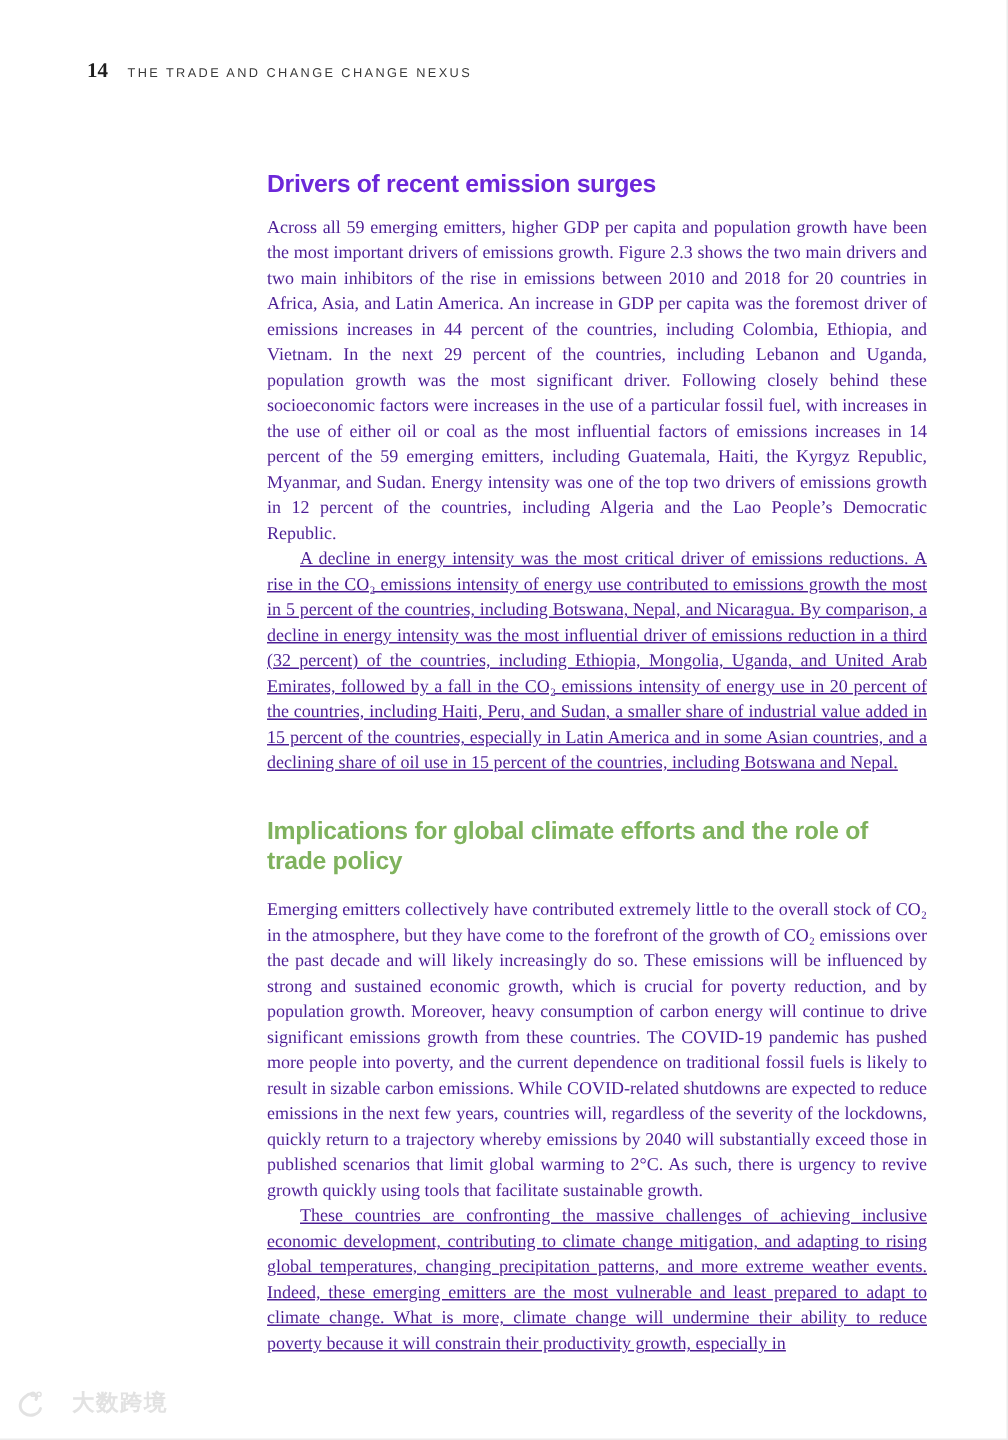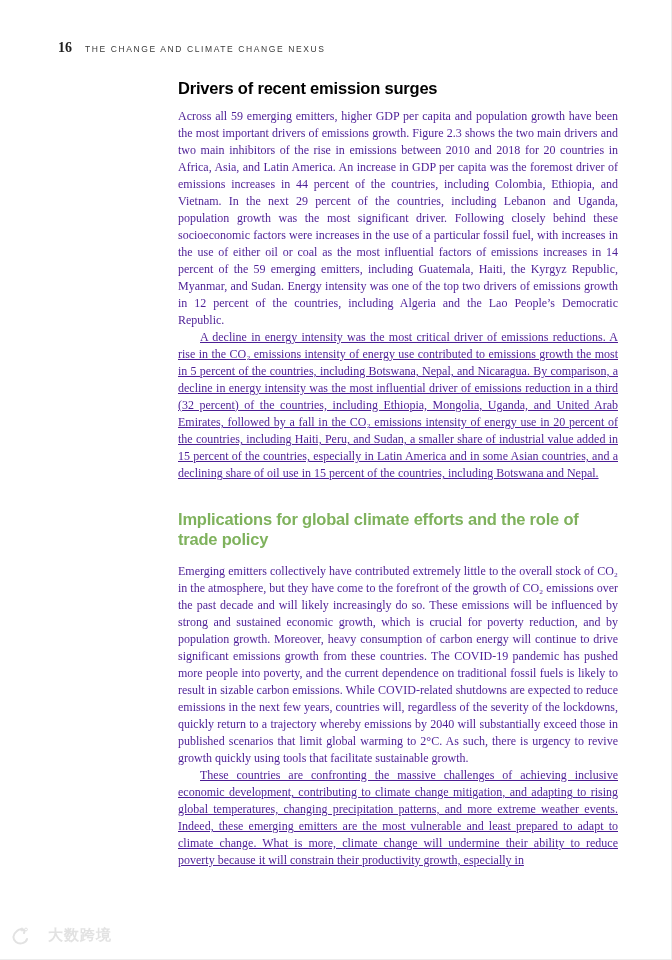--- a/index.html
+++ b/index.html
@@ -47,21 +47,21 @@
     width: 440px;
   }
   .section-heading {
     font-family: "Liberation Sans", "DejaVu Sans", sans-serif;
     font-weight: 700;
     font-size: 16.5px;
     line-height: 20px;
     letter-spacing: -0.2px;
     margin: 0 0 10px 0;
   }
-  .heading-blue { color: #000000; }
+  .heading-blue { color: #6d28d9; margin-top: 35px; }
   .heading-green { color: #7fb25d; margin-top: 27px; margin-bottom: 14px; }
   .body-para {
     margin: 0;
     font-size: 12px;
     line-height: 17px;
     color: #4c1d95;
     text-align: justify;
   }
   .body-para.indent { text-indent: 22px; text-decoration: underline; }
   .watermark {
@@ -79,22 +79,22 @@
     user-select: none;
   }
   .watermark svg { display: block; }
 </style>
 </head>
 <body>
 
 <div class="page">
 
   <header class="running-header">
-    <span class="page-number">16</span>
-    <span class="running-title">THE CHANGE AND CLIMATE CHANGE NEXUS</span>
+    <span class="page-number">14</span>
+    <span class="running-title">THE TRADE AND CHANGE CHANGE NEXUS</span>
   </header>
 
   <main class="content">
 
     <h2 class="section-heading heading-blue">Drivers of recent emission surges</h2>
 
     <p class="body-para">Across all 59 emerging emitters, higher GDP per capita and population growth have been the most important drivers of emissions growth. Figure 2.3 shows the two main drivers and two main inhibitors of the rise in emissions between 2010 and 2018 for 20 countries in Africa, Asia, and Latin America. An increase in GDP per capita was the foremost driver of emissions increases in 44 percent of the countries, including Colombia, Ethiopia, and Vietnam. In the next 29 percent of the countries, including Lebanon and Uganda, population growth was the most significant driver. Following closely behind these socioeconomic factors were increases in the use of a particular fossil fuel, with increases in the use of either oil or coal as the most influential factors of emissions increases in 14 percent of the 59 emerging emitters, including Guatemala, Haiti, the Kyrgyz Republic, Myanmar, and Sudan. Energy intensity was one of the top two drivers of emissions growth in 12 percent of the countries, including Algeria and the Lao People’s Democratic Republic.</p>
 
     <p class="body-para indent">A decline in energy intensity was the most critical driver of emissions reductions. A rise in the CO₂ emissions intensity of energy use contributed to emissions growth the most in 5 percent of the countries, including Botswana, Nepal, and Nicaragua. By comparison, a decline in energy intensity was the most influential driver of emissions reduction in a third (32 percent) of the countries, including Ethiopia, Mongolia, Uganda, and United Arab Emirates, followed by a fall in the CO₂ emissions intensity of energy use in 20 percent of the countries, including Haiti, Peru, and Sudan, a smaller share of industrial value added in 15 percent of the countries, especially in Latin America and in some Asian countries, and a declining share of oil use in 15 percent of the countries, including Botswana and Nepal.</p>
 

